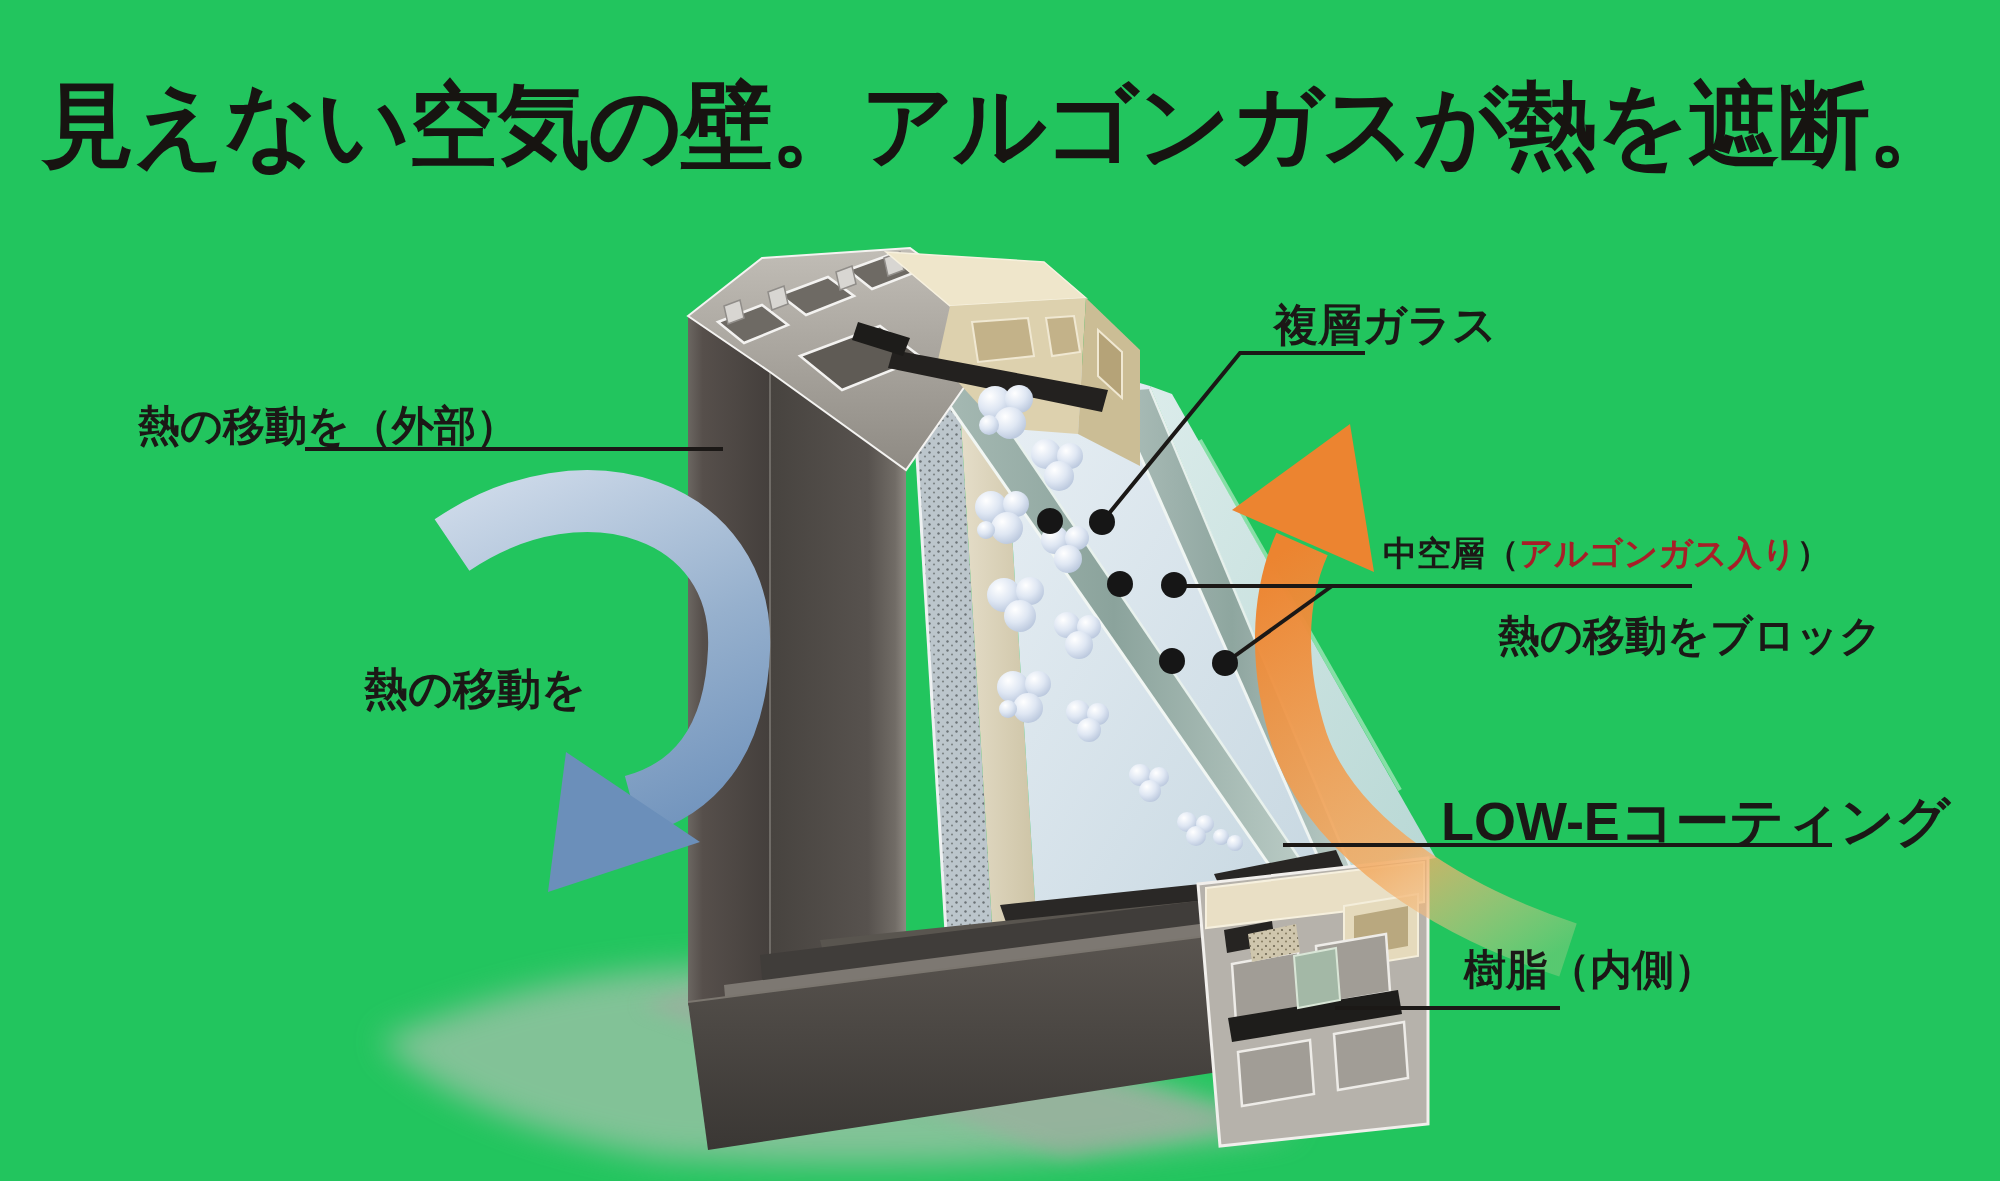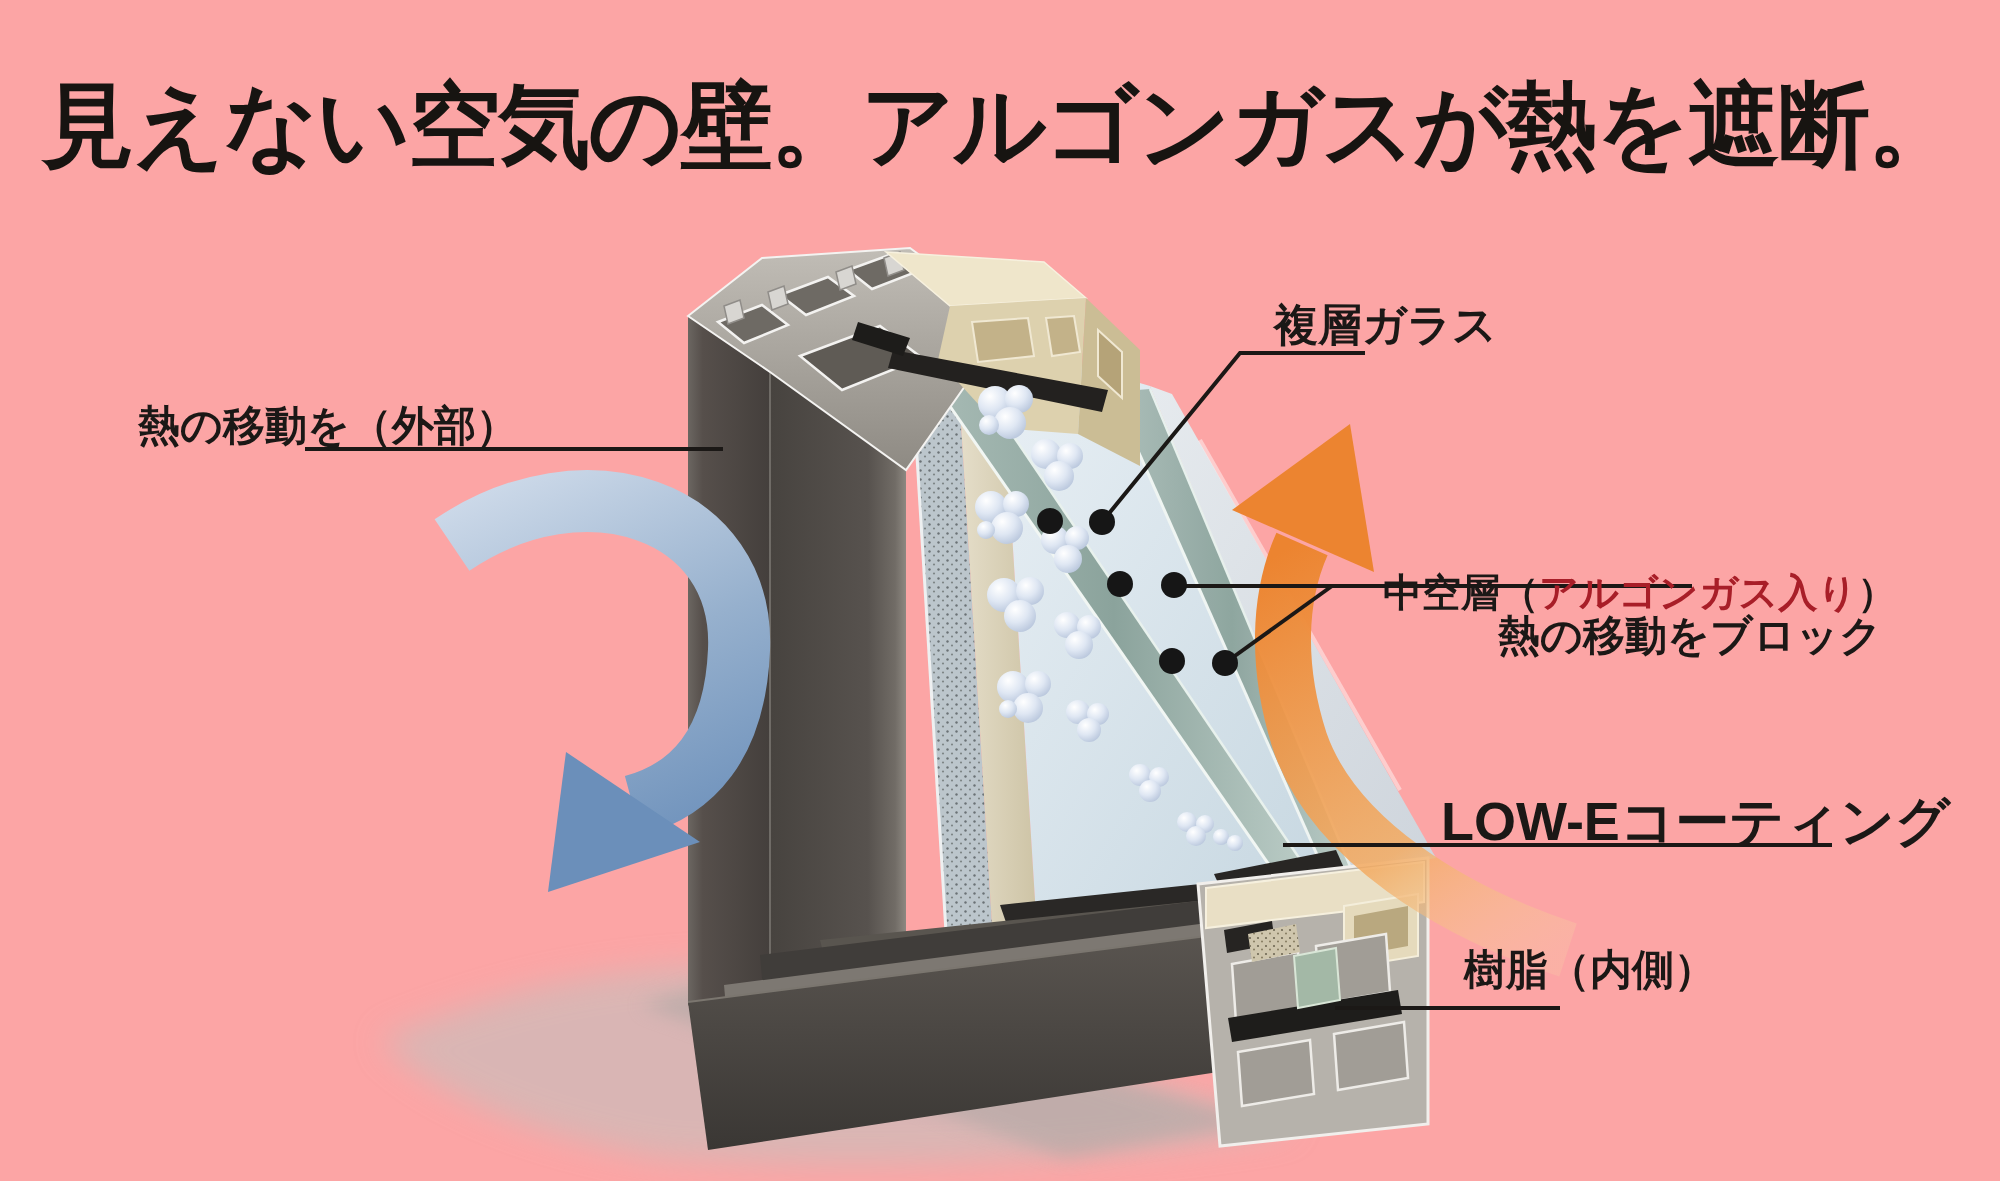--- a/index.html
+++ b/index.html
@@ -1,29 +1,29 @@
 <!DOCTYPE html>
 <html><head>
 <meta charset="utf-8">
 <style>
   html,body { margin:0; padding:0; background:#ffffff; }
   .stage {
-    position:relative; width:2000px; height:1181px; background:#fca5a5;
+    position:relative; width:2000px; height:1181px; background:#22c55e;
     overflow:hidden; font-family:"Liberation Sans", sans-serif; color:#1b1816;
   }
   .stage svg.scene { position:absolute; left:0; top:0; width:2000px; height:1181px; }
   .title {
     position:absolute; left:0; right:0; top:64px; margin:0; text-align:center;
     font-size:92px; font-weight:900; letter-spacing:-2px; color:#171411;
     white-space:nowrap;
   }
   .lbl { position:absolute; font-weight:800; color:#1b1816; white-space:nowrap; }
   .lbl-alu    { left:138px;  top:398px; font-size:42px; }
   .lbl-fukuso { left:1274px; top:296px; font-size:44px; }
-  .lbl-chuku  { left:1383px; top:566px; font-size:39px; }
+  .lbl-chuku  { left:1383px; top:531px; font-size:34px; }
   .lbl-chuku .red { color:#a81e28; }
   .lbl-chuku-sub { left:1470px; top:608px; font-size:42px; font-weight:600;margin-left:28px; }
   .lbl-lowe   { left:1441px; top:786px; font-size:54px; }
   .lbl-jushi  { left:1464px; top:942px; font-size:42px; }
   .note-left {
     position:absolute; left:330px; top:662px; width:290px; text-align:center;
     font-size:44px; font-weight:600; line-height:1.22; color:#1b1816;
   }
 </style>
 </head>
@@ -287,15 +287,16 @@
 
   <div class="lbl lbl-chuku"><span>中空層（</span><span class="red">アルゴンガス入り</span><span>）</span></div>
 
   <div class="lbl lbl-chuku-sub">熱の移動をブロック</div>
 
   <div class="lbl lbl-lowe">LOW-Eコーティング</div>
 
   <div class="lbl lbl-jushi">樹脂（内側）</div>
 
   <div class="note-left">
+    <div>熱の移動を</div>
   </div>
 
 </div>
 
 </body></html>

